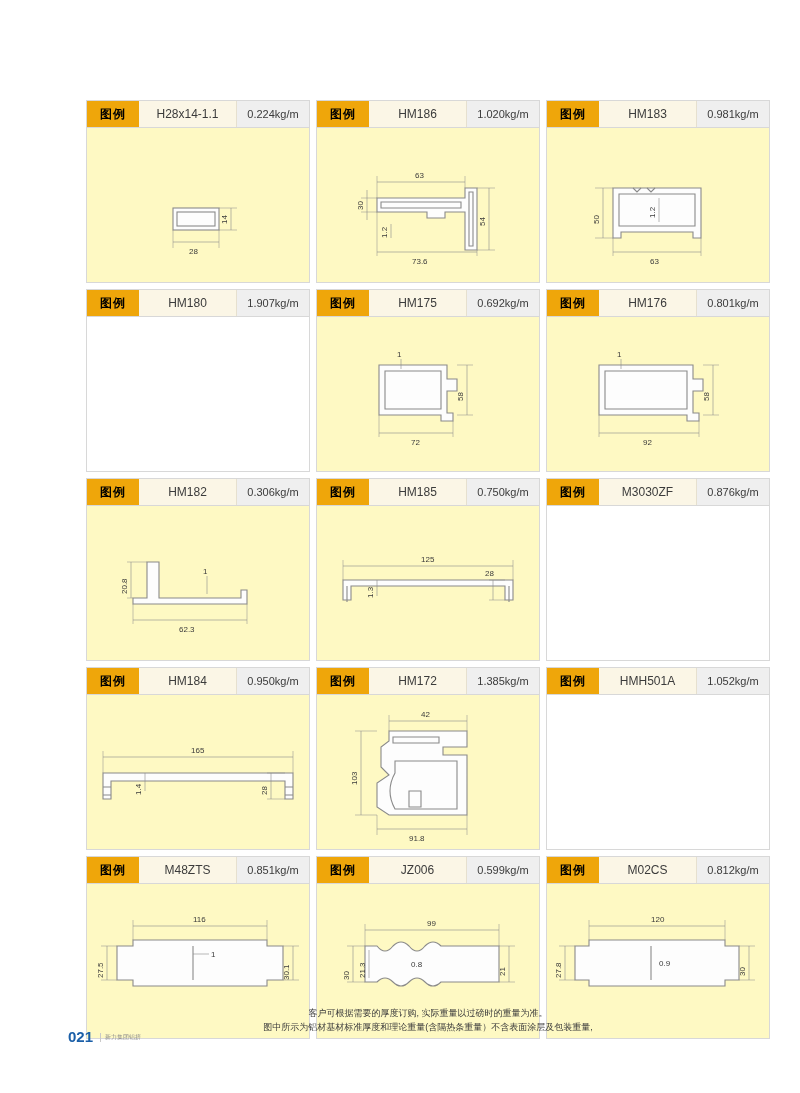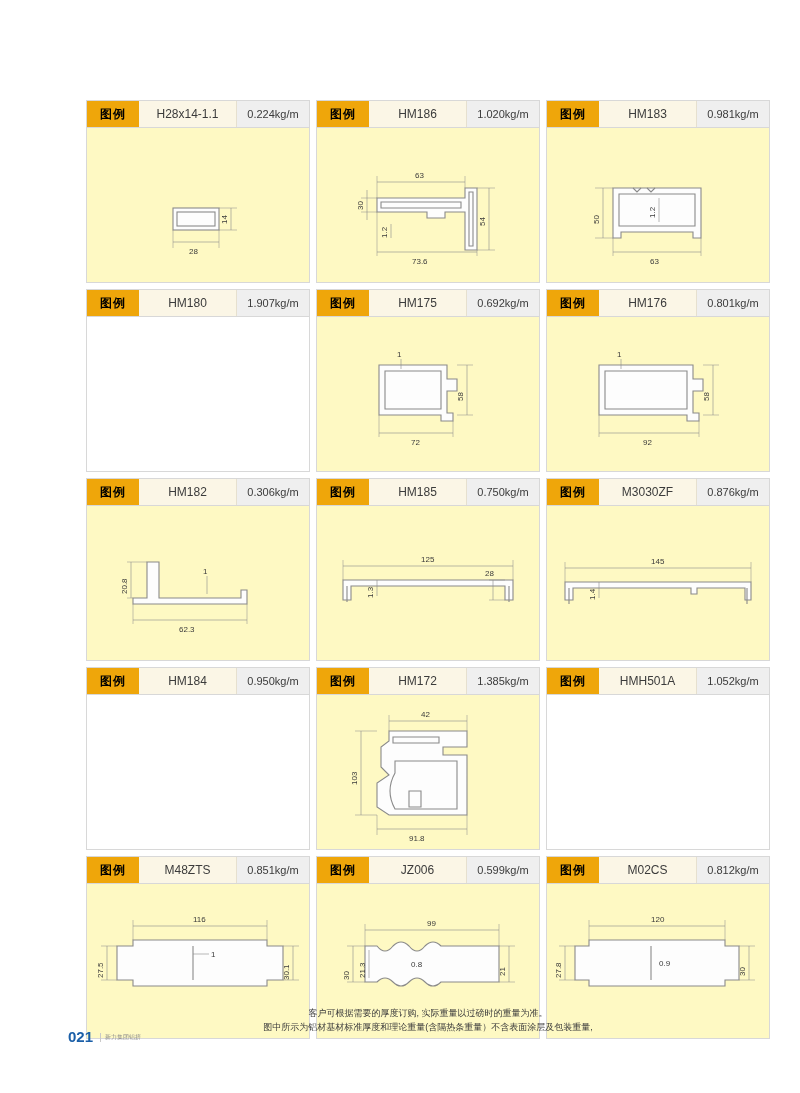--- a/index.html
+++ b/index.html
@@ -304,42 +304,46 @@
           </svg>
         </div>
       </div>
 
       <div class="cell">
         <div class="cell-head">
           <div class="tag">图例</div>
           <div class="name">M3030ZF</div>
           <div class="weight">0.876kg/m</div>
         </div>
-        <div class="fig">
-          <svg width="222" height="154" viewBox="0 0 222 154">
-            <path class="olf" d="M18 76 L204 76 L204 94 L198 94 L198 82 L150 82 L150 88 L144 88 L144 82 L26 82 L26 94 L18 94 Z"></path>
-            <path class="ol" d="M22 82 L22 98 M200 82 L200 98"></path>
-            <line class="ext" x1="18" y1="76" x2="18" y2="56"></line>
-            <line class="ext" x1="204" y1="76" x2="204" y2="56"></line>
-            <line class="dim" x1="18" y1="62" x2="204" y2="62"></line>
-            <text class="dtxt" x="104" y="58">145</text>
-            <line class="dim" x1="52" y1="76" x2="52" y2="92"></line>
-            <text class="dtxtv" x="48" y="94" transform="rotate(-90 48 94)">1.4</text>
-          </svg>
-        </div>
       </div>
     </div>
 
     <div class="row">
 
       <div class="cell">
         <div class="cell-head">
           <div class="tag">图例</div>
           <div class="name">HM184</div>
           <div class="weight">0.950kg/m</div>
+        </div>
+        <div class="fig">
+          <svg width="222" height="154" viewBox="0 0 222 154">
+            <path class="olf" d="M16 78 L206 78 L206 104 L198 104 L198 86 L24 86 L24 104 L16 104 Z"></path>
+            <path class="ol" d="M16 92 L24 92 M16 100 L24 100 M198 92 L206 92 M198 100 L206 100"></path>
+            <line class="ext" x1="16" y1="78" x2="16" y2="56"></line>
+            <line class="ext" x1="206" y1="78" x2="206" y2="56"></line>
+            <line class="dim" x1="16" y1="62" x2="206" y2="62"></line>
+            <text class="dtxt" x="104" y="58">165</text>
+            <line class="dim" x1="58" y1="78" x2="58" y2="96"></line>
+            <text class="dtxtv" x="54" y="100" transform="rotate(-90 54 100)">1.4</text>
+            <line class="ext" x1="198" y1="78" x2="180" y2="78"></line>
+            <line class="ext" x1="198" y1="104" x2="180" y2="104"></line>
+            <line class="dim" x1="184" y1="78" x2="184" y2="104"></line>
+            <text class="dtxtv" x="180" y="100" transform="rotate(-90 180 100)">28</text>
+          </svg>
         </div>
       </div>
 
       <div class="cell">
         <div class="cell-head">
           <div class="tag">图例</div>
           <div class="name">HM172</div>
           <div class="weight">1.385kg/m</div>
         </div>
         <div class="fig">

